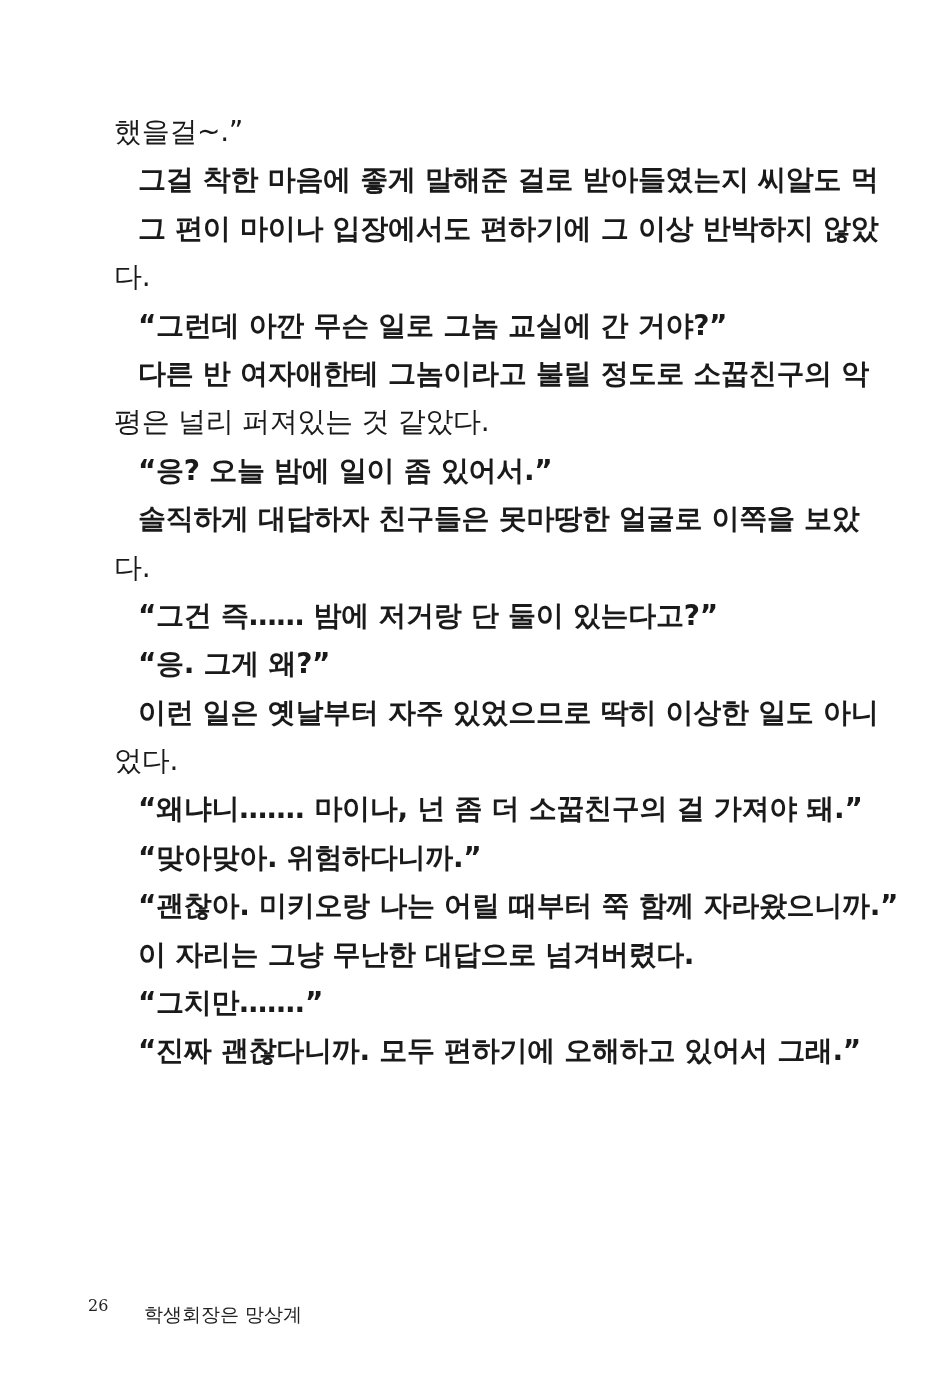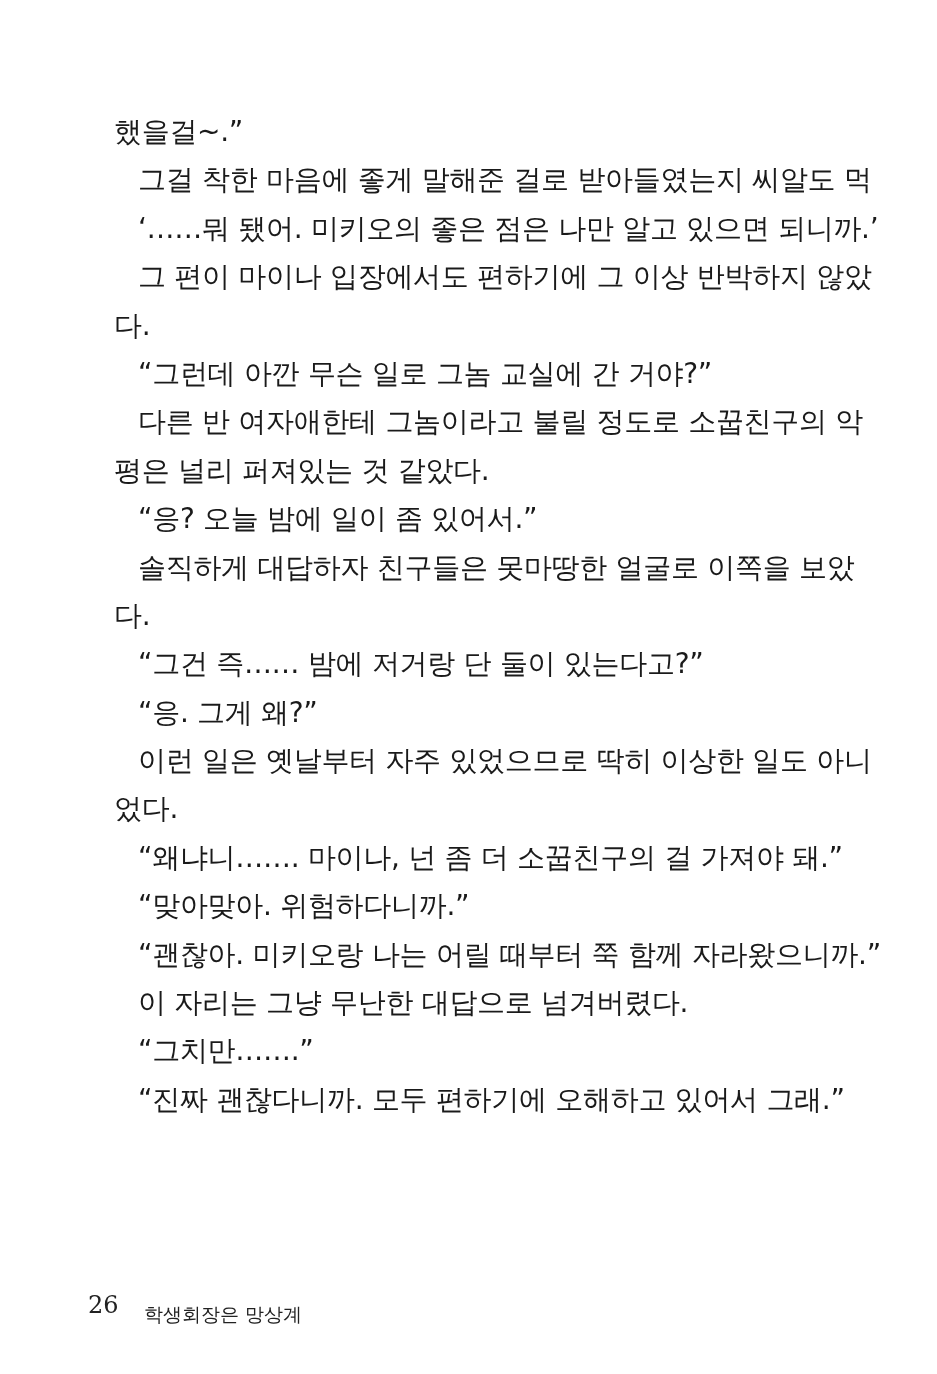--- a/index.html
+++ b/index.html
@@ -28,49 +28,49 @@
       white-space: nowrap;
       letter-spacing: -0.3px;
       display: block;
     }
     .line.justify {
       text-align: justify;
       text-align-last: justify;
     }
     .line.indent {
       padding-left: 24px;
+      font-weight: bold;
     }
     .footer {
       position: absolute;
       top: 1290px;
       left: 88px;
       height: 30px;
       display: flex;
       align-items: center;
       font-size: 19px;
       color: #222222;
     }
     .page-number {
       font-family: "DejaVu Serif", "Liberation Serif", serif;
-      font-size: 24px;
+      font-size: 16px;
       width: 56px;
     }
     .book-title {
       font-family: "DejaVu Sans", "Liberation Sans", sans-serif;
       font-size: 19px;
       margin-top: 20px;
     }
   </style>
 </head>
 <body>
 
 <div class="page-body">
   <span class="line">했을걸~.”</span>
   <span class="line indent justify">그걸 착한 마음에 좋게 말해준 걸로 받아들였는지 씨알도 먹</span>
-  <span class="line indent justify">‘……뭐 됐어. 미키오의 좋은 점은 나만 알고 있으면 되니까.’</span>
   <span class="line indent justify">그 편이 마이나 입장에서도 편하기에 그 이상 반박하지 않았</span>
   <span class="line">다.</span>
   <span class="line indent">“그런데 아깐 무슨 일로 그놈 교실에 간 거야?”</span>
   <span class="line indent justify">다른 반 여자애한테 그놈이라고 불릴 정도로 소꿉친구의 악</span>
   <span class="line">평은 널리 퍼져있는 것 같았다.</span>
   <span class="line indent">“응? 오늘 밤에 일이 좀 있어서.”</span>
   <span class="line indent justify">솔직하게 대답하자 친구들은 못마땅한 얼굴로 이쪽을 보았</span>
   <span class="line">다.</span>
   <span class="line indent">“그건 즉…… 밤에 저거랑 단 둘이 있는다고?”</span>
   <span class="line indent">“응. 그게 왜?”</span>

